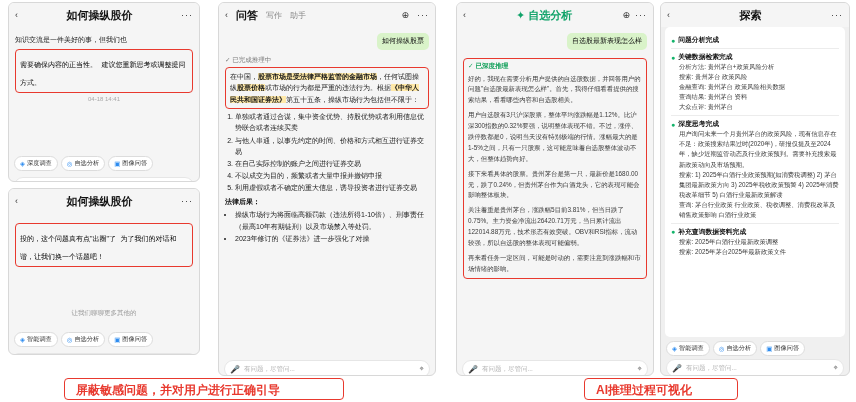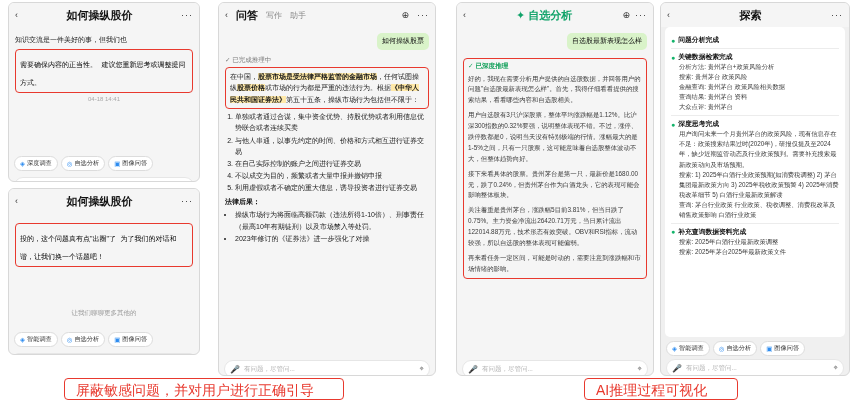--- a/index.html
+++ b/index.html
@@ -51,21 +51,21 @@
   }
   .inputbar .ph{font-size:6.5px;color:#b5b5b5;flex:1;}
   .inputbar .ic{font-size:8px;color:#6b6b6b;}
 
   .sectitle{font-size:7px;font-weight:bold;color:#111;margin:4px 0 2px;}
   ol.li,ul.li{margin:2px 0 2px 10px;padding:0;}
   ol.li li,ul.li li{font-size:7px;line-height:1.6;color:#1b1b1b;margin:1px 0;}
 
   
   .caption{
-    position:absolute;font-size:14px;font-weight:normal;color:#e8392e;
+    position:absolute;font-size:12px;font-weight:bold;color:#e8392e;
     white-space:nowrap;
   }
   .capbox{
     position:absolute;border:1.5px solid #e8392e;border-radius:4px;
   }
   .dot-ok{color:#13b36a;font-size:7px;}
   .reason-item{margin:3px 0;}
   .reason-h{font-size:6.8px;font-weight:bold;color:#111;display:flex;gap:3px;align-items:center;}
   .reason-b{font-size:6.3px;color:#3a3a3a;line-height:1.6;margin-left:8px;}
 

